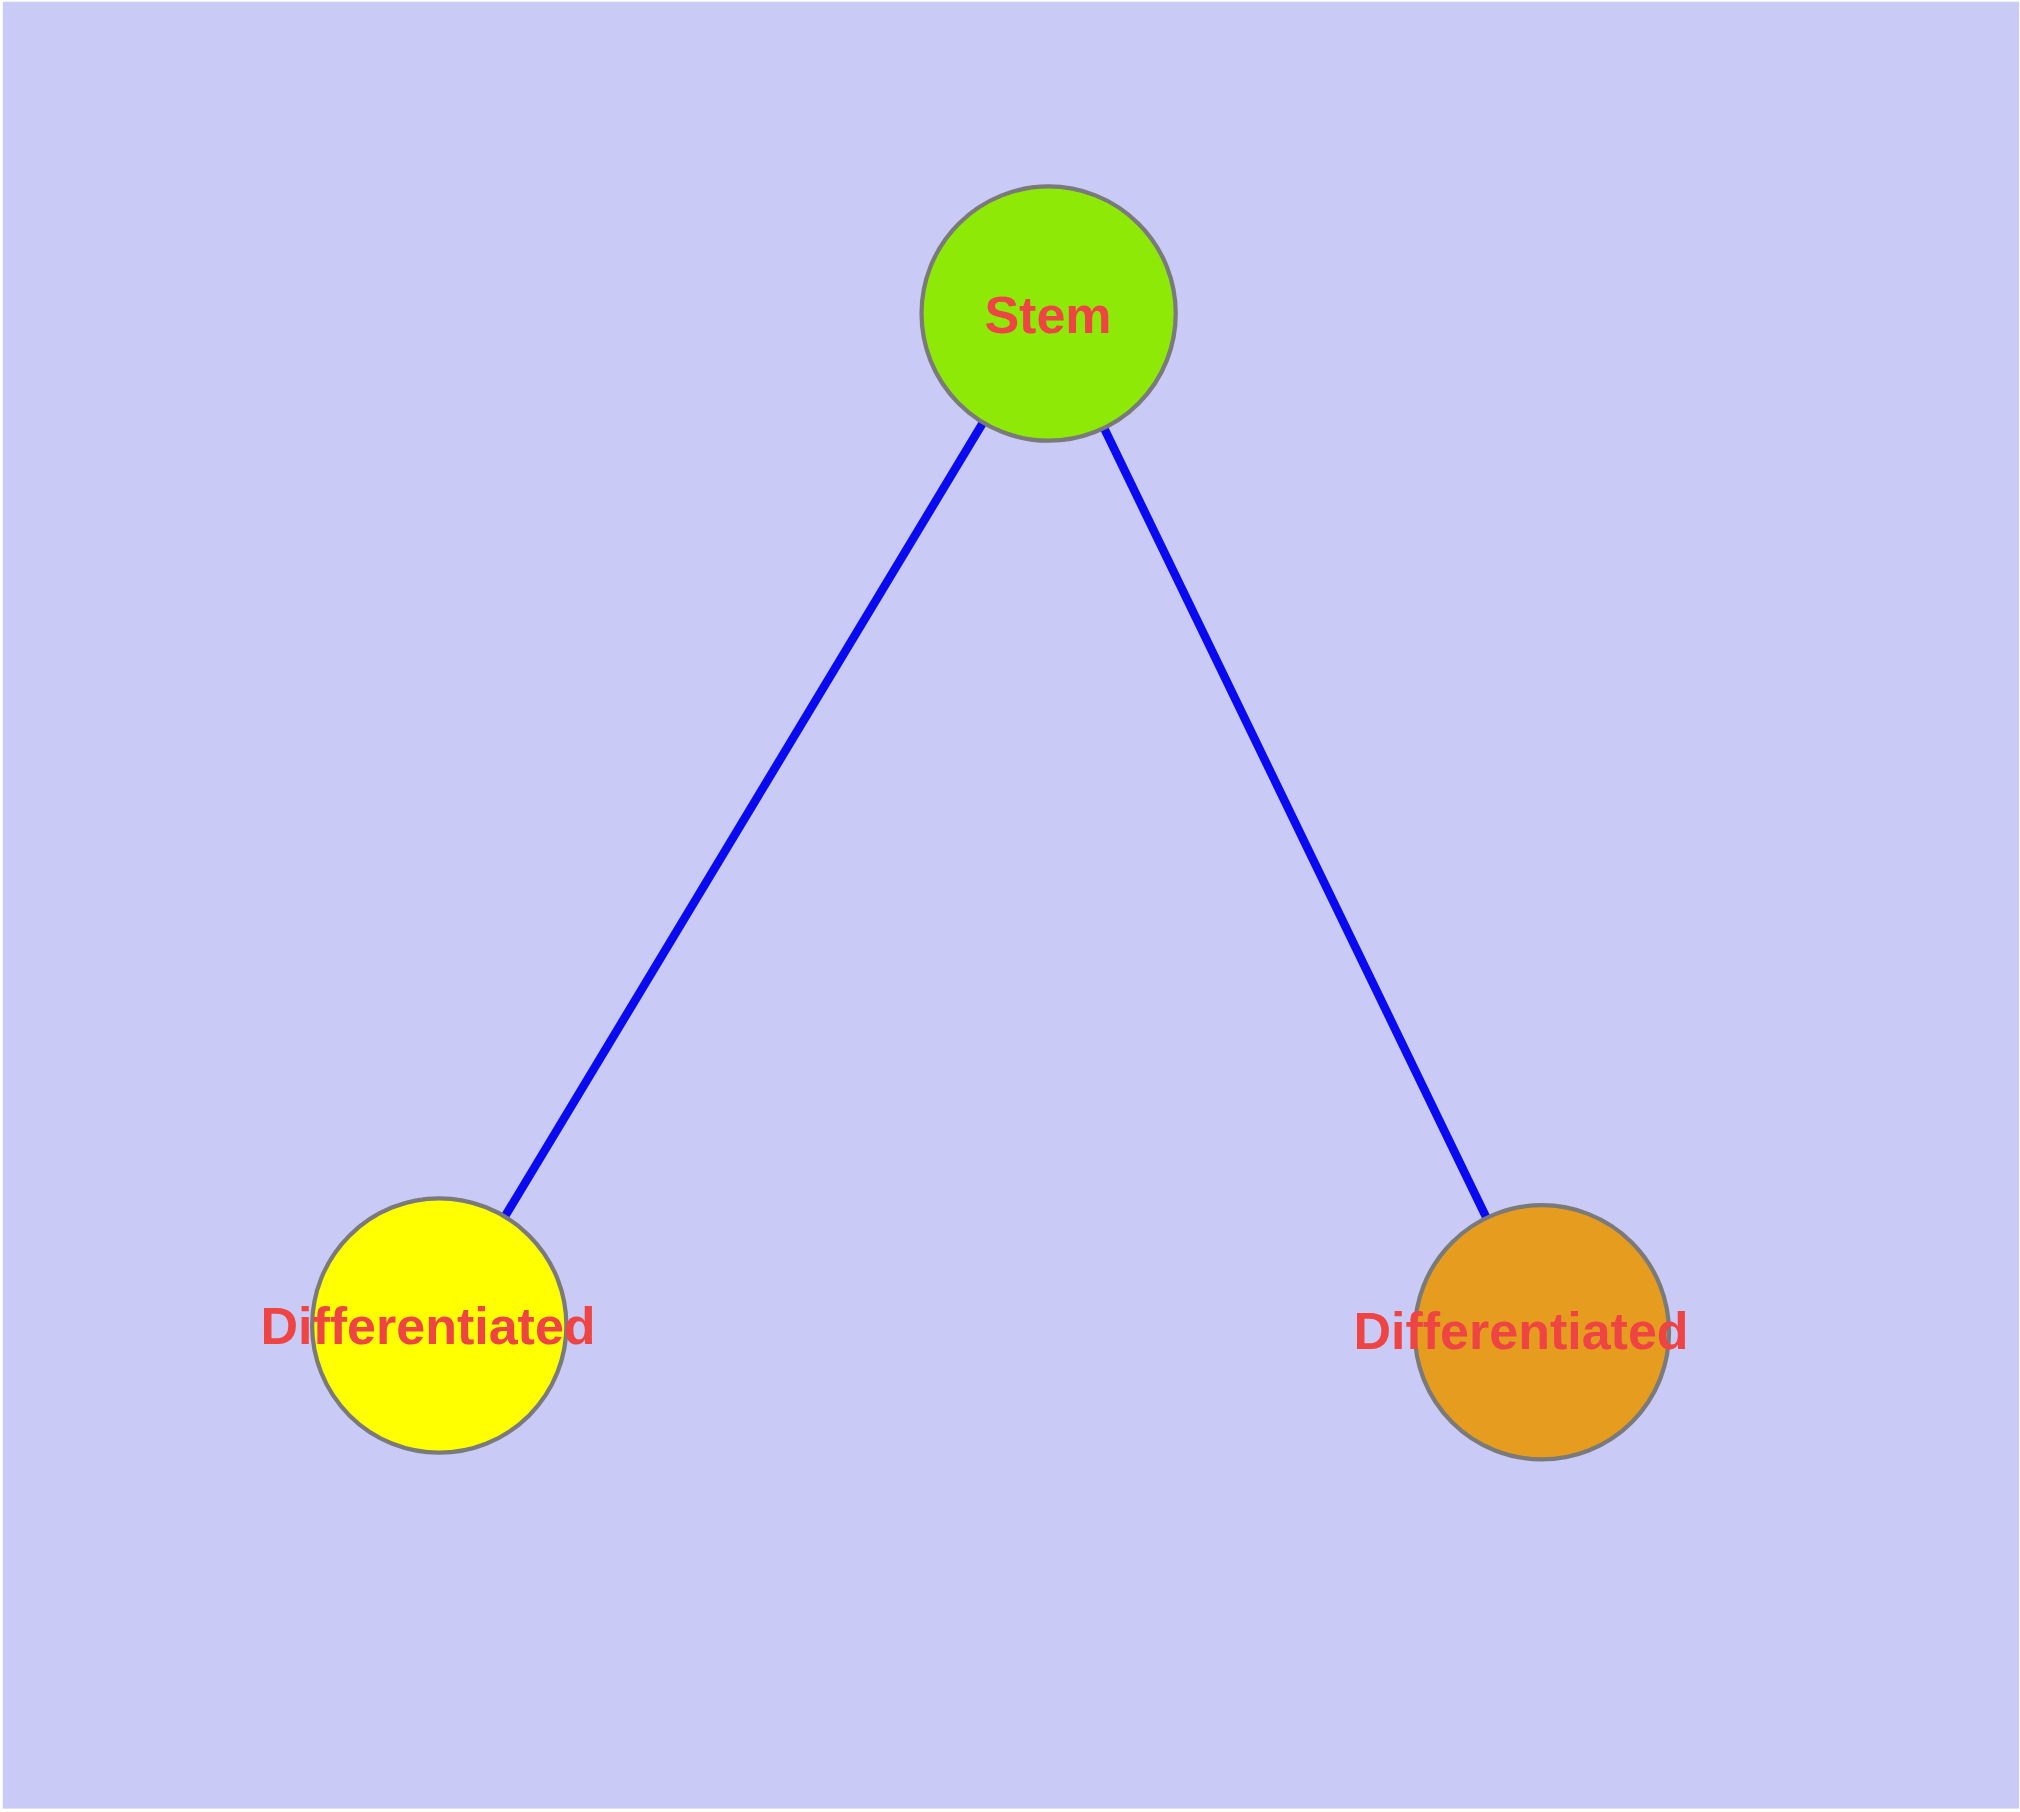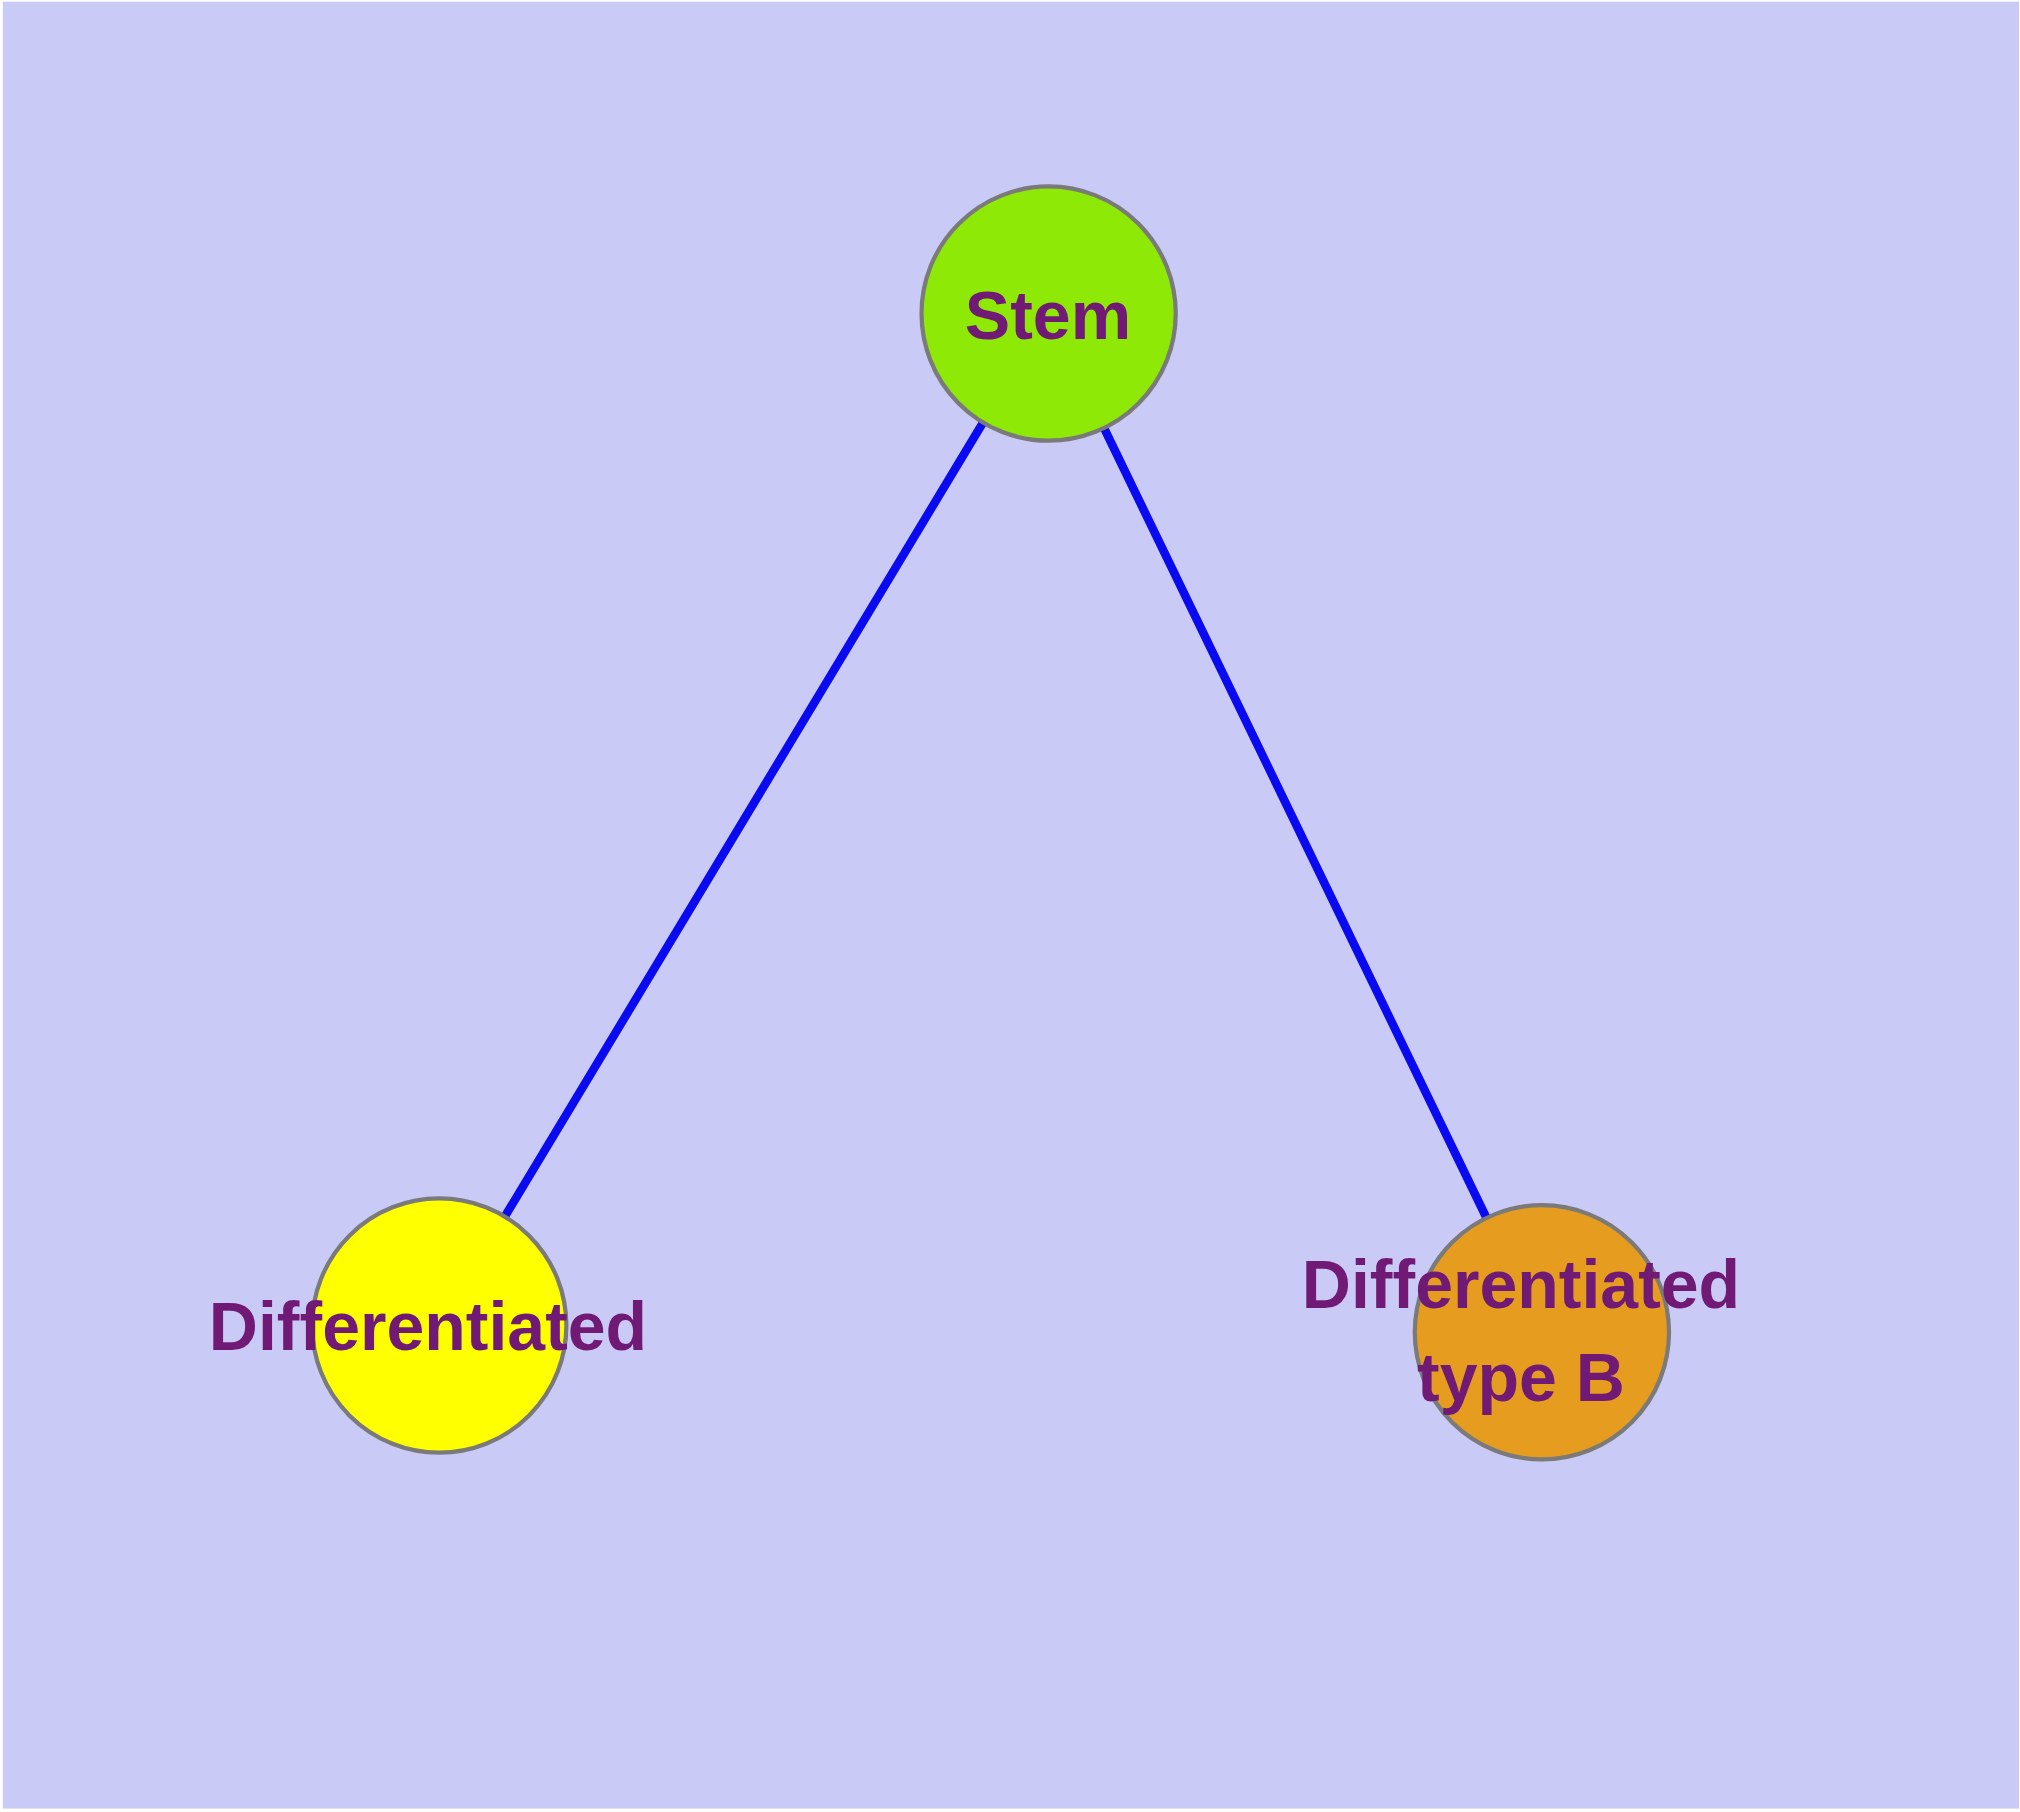--- a/index.html
+++ b/index.html
@@ -19,24 +19,24 @@
     position: absolute;
     left: 0;
     top: 0;
     width: 2021px;
     height: 1812px;
     display: block;
   }
   .node-label {
     position: absolute;
     transform: translate(-50%, -50%);
-    font-size: 68px;
+    font-size: 52px;
     line-height: 93px;
     font-weight: bold;
-    color: #701a75;
+    color: #ef4444;
     text-align: center;
     white-space: nowrap;
     letter-spacing: 0px;
   }
 </style>
 </head>
 <body>
 
 <div class="canvas">
 
@@ -55,17 +55,16 @@
   <div class="node-label" style="left:1048px; top:315px;">
     <div>Stem</div>
   </div>
 
   <div class="node-label" style="left:428px; top:1326px;">
     <div>Differentiated</div>
   </div>
 
   <div class="node-label" style="left:1521px; top:1331px;">
     <div>Differentiated</div>
-    <div>type B</div>
   </div>
 
 </div>
 
 
 </body></html>

